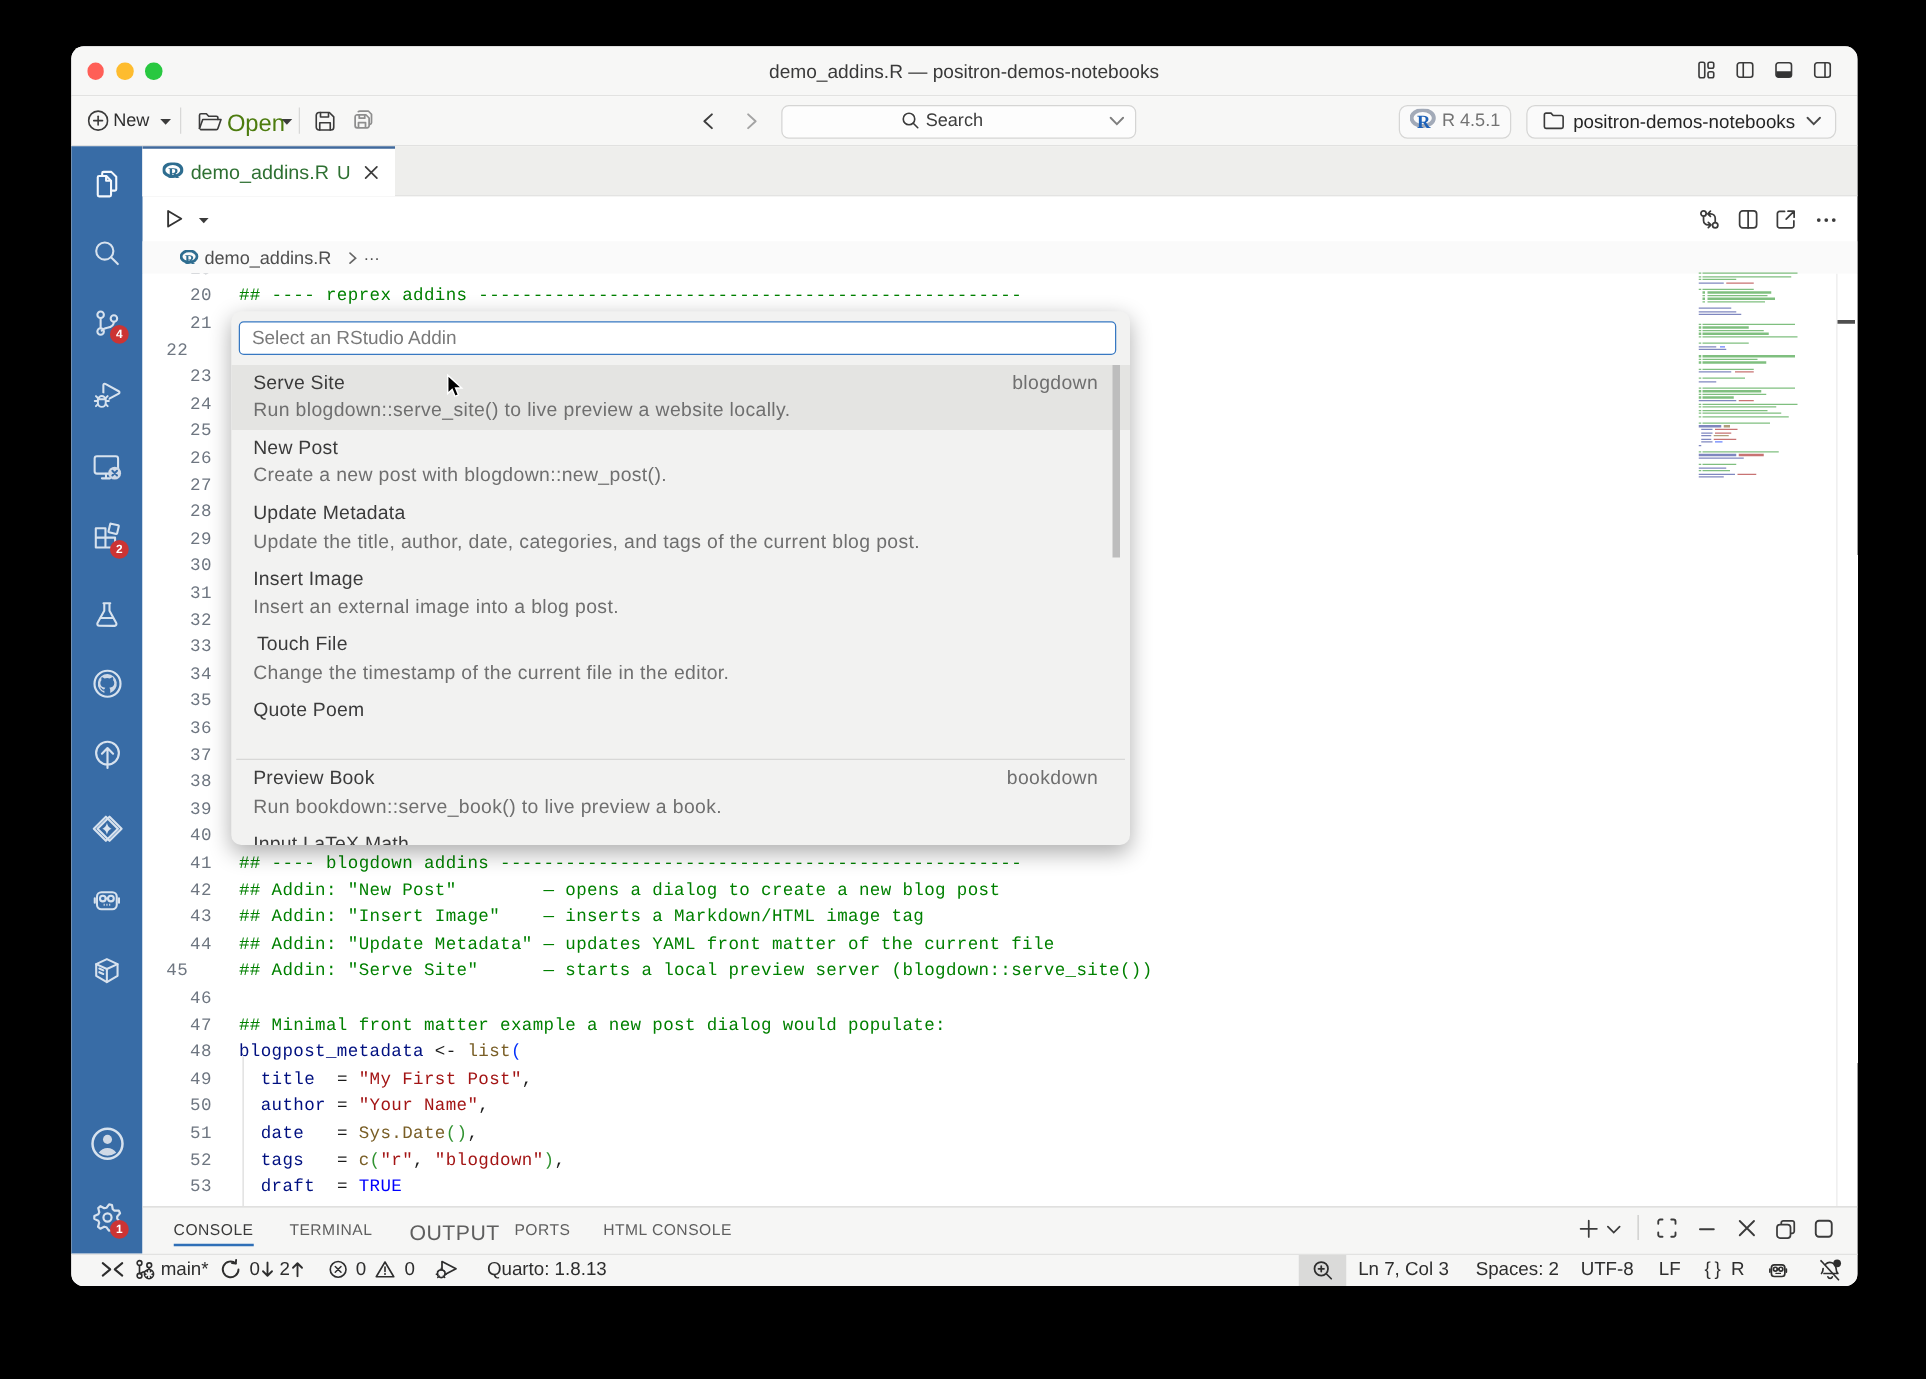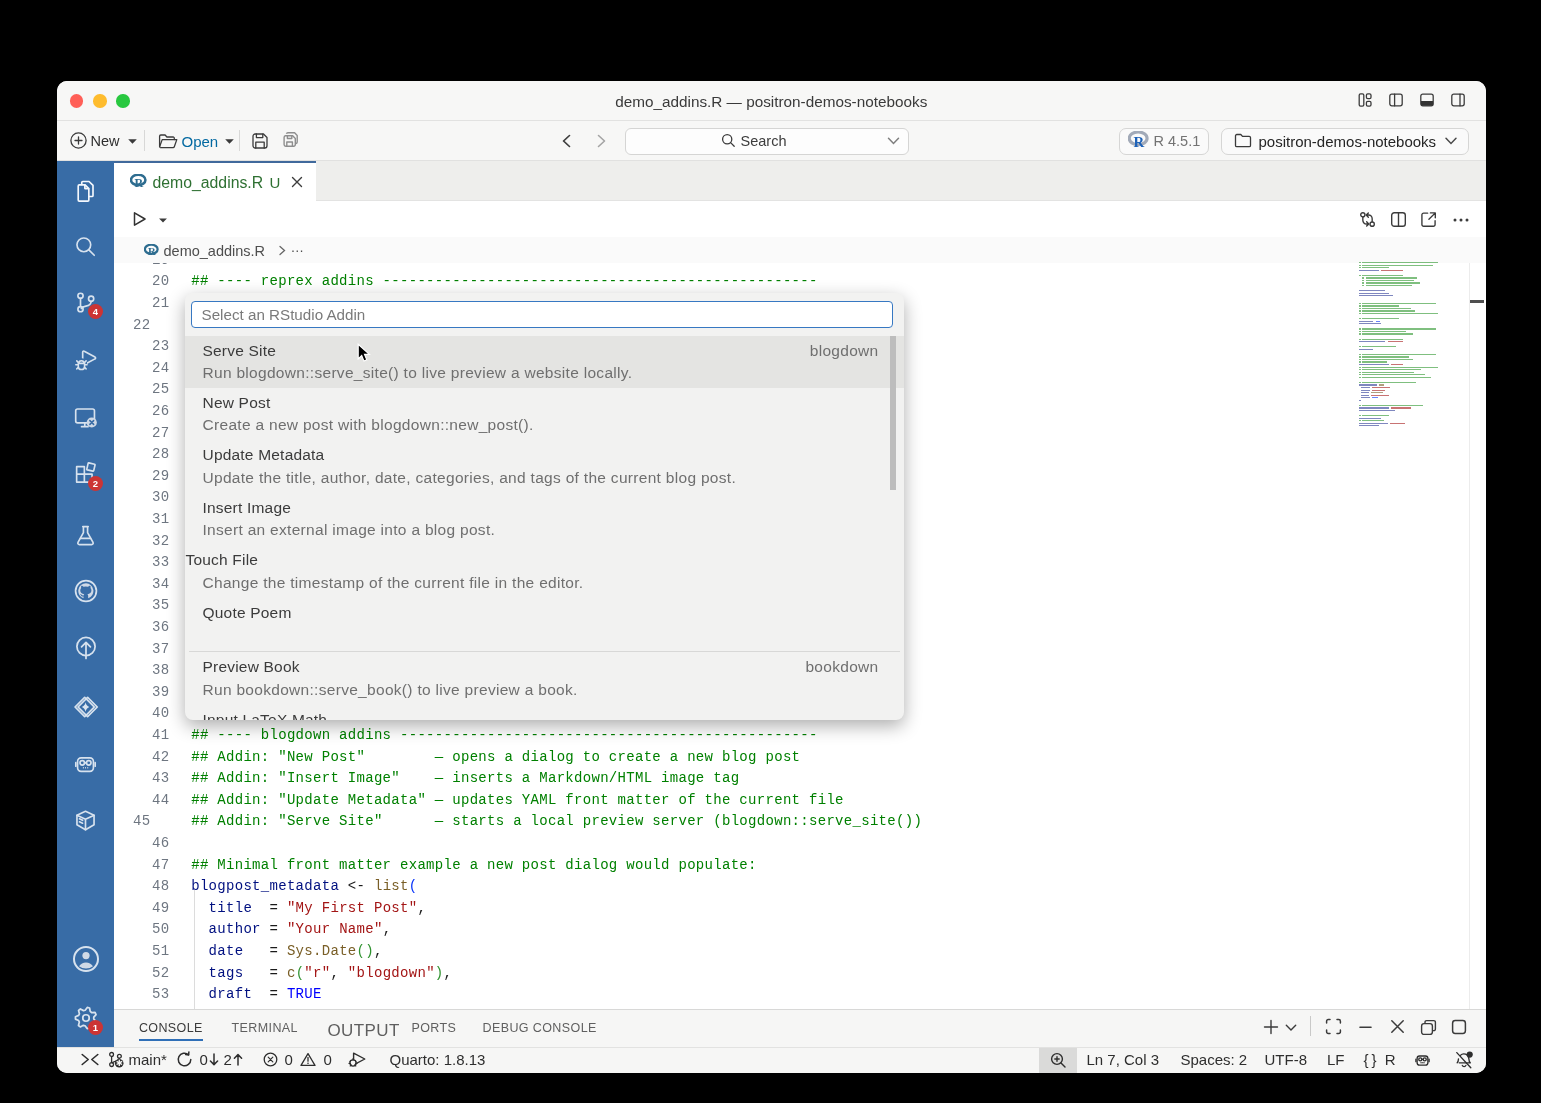--- a/index.html
+++ b/index.html
@@ -1,18 +1,18 @@
 <!DOCTYPE html>
 <html><head><meta charset="utf-8">
 <style>
 html,body{margin:0;padding:0;background:#000;}
 body{width:1541px;height:1103px;position:relative;overflow:hidden;
  font-family:"Liberation Sans",sans-serif;-webkit-font-smoothing:antialiased;}
 #win{position:absolute;will-change:transform;left:56.5px;top:37px;width:1428.5px;height:991.5px;
- background:#fff;border-radius:10px;overflow:hidden;margin-top:44px;}
+ background:#fff;border-radius:10px;overflow:hidden;}
 .abs{position:absolute;}
 svg{display:block}
 .ic{stroke:#3b3b3b;fill:none;stroke-width:1.3;stroke-linecap:round;stroke-linejoin:round;}
 .wic{stroke:#d7e2ee;fill:none;stroke-width:1.6;stroke-linecap:round;stroke-linejoin:round;}
 .wic2{stroke:#f4f8fd;fill:none;stroke-width:1.6;stroke-linecap:round;stroke-linejoin:round;}
 .mono{font-family:"Liberation Mono",monospace;font-size:14px;letter-spacing:0.3px;
  line-height:21.6px;white-space:pre;}
 .cmt{color:#008000}.vr{color:#001080}.fn{color:#795e26}.st{color:#a31515}
 .ct{color:#0000ff}.p1{color:#0431fa}.p2{color:#319331}.op{color:#1b1b1b}
 .badge{position:absolute;width:15px;height:15px;border-radius:50%;background:#cc3434;
@@ -53,21 +53,21 @@
     </svg>
 <div class="abs" style="left:33.5px;top:52.0px;font-size:14.5px;color:#2f2f2f">New</div>
 <svg class="abs" style="left:69.5px;top:57.0px" width="11" height="7" viewBox="0 0 11 7">
       <path d="M1.2 1.2 5.5 5.8 9.8 1.2z" fill="#3b3b3b" stroke="none"></path>
     </svg>
 <div class="abs" style="left:86.5px;top:49.0px;width:1px;height:21px;background:#d8d8d7"></div>
 <svg class="abs" style="left:100.5px;top:51.5px" width="20" height="17" viewBox="0 0 20 17">
       <path class="ic" stroke-width="1.4" d="M1.6 13.8V3.2a1.2 1.2 0 0 1 1.2-1.2h4.3l1.8 2h6.2a1.2 1.2 0 0 1 1.2 1.2v1.4"></path>
       <path class="ic" stroke-width="1.4" d="M1.6 13.8 4.2 6.6h14.6l-2.5 7.2a1.3 1.3 0 0 1-1.2.9H2.6"></path>
     </svg>
-<div class="abs" style="left:124.5px;top:52.0px;font-size:15px;color:#0369a1">Open</div>
+<div class="abs" style="left:124.5px;top:52.0px;font-size:19px;color:#4d7c0f">Open</div>
 <svg class="abs" style="left:166.5px;top:57.0px" width="11" height="7" viewBox="0 0 11 7">
       <path d="M1.2 1.2 5.5 5.8 9.8 1.2z" fill="#3b3b3b" stroke="none"></path>
     </svg>
 <div class="abs" style="left:181.5px;top:49.0px;width:1px;height:21px;background:#d8d8d7"></div>
 <svg class="abs" style="left:193.5px;top:50.5px" width="18" height="18" viewBox="0 0 18 18">
       <path class="ic" stroke-width="1.5" d="M2 4.2A2.2 2.2 0 0 1 4.2 2h8.3L16 5.5v8.3a2.2 2.2 0 0 1-2.2 2.2H4.2A2.2 2.2 0 0 1 2 13.8z"></path>
       <path class="ic" stroke-width="1.5" d="M5.4 2v3.6h6.4V2.2"></path>
       <path class="ic" stroke-width="1.5" d="M4.8 16v-5.8h8.4V16"></path>
     </svg>
 <svg class="abs" style="left:222.5px;top:50.0px" width="19" height="19" viewBox="0 0 19 19">
@@ -392,39 +392,39 @@
 <div class="abs" style="left:0;top:43.0px;width:719px;height:52.4px;background:#e4e4e2"></div>
 <div class="qlabel abs" style="left:18px;top:48.5px">Serve Site</div>
 <div class="qdesc abs" style="left:0;top:48.5px;width:694px;text-align:right">blogdown</div>
 <div class="qdesc abs" style="left:18px;top:71.0px">Run blogdown::serve_site() to live preview a website locally.</div>
 <div class="qlabel abs" style="left:18px;top:100.9px">New Post</div>
 <div class="qdesc abs" style="left:18px;top:123.4px">Create a new post with blogdown::new_post().</div>
 <div class="qlabel abs" style="left:18px;top:153.3px">Update Metadata</div>
 <div class="qdesc abs" style="left:18px;top:175.8px">Update the title, author, date, categories, and tags of the current blog post.</div>
 <div class="qlabel abs" style="left:18px;top:205.7px">Insert Image</div>
 <div class="qdesc abs" style="left:18px;top:228.2px">Insert an external image into a blog post.</div>
-<div class="qlabel abs" style="left:1px;top:258.1px">Touch File</div>
+<div class="qlabel abs" style="left:21px;top:258.1px">Touch File</div>
 <div class="qdesc abs" style="left:18px;top:280.6px">Change the timestamp of the current file in the editor.</div>
 <div class="qlabel abs" style="left:18px;top:310.5px">Quote Poem</div>
 <div class="qlabel abs" style="left:18px;top:365.1px">Preview Book</div>
 <div class="qdesc abs" style="left:18px;top:387.6px">Run bookdown::serve_book() to live preview a book.</div>
 <div class="qdesc abs" style="left:0;top:365.1px;width:694px;text-align:right">bookdown</div>
 <div class="qlabel abs" style="left:18px;top:417.5px">Input LaTeX Math</div>
 <div class="abs" style="left:4px;top:358.4px;width:711px;height:1px;background:#d8d8d7"></div>
 <div class="abs" style="left:705px;top:43.0px;width:6.5px;height:154px;background:#bdbdbd"></div>
 </div>
 <svg class="abs" style="left:300.3px;top:261.6px" width="14" height="21" viewBox="0 0 14 21">
       <path d="M1.2 1.2v14.6l3.5-3.3 2.3 5.6 2.8-1.2-2.3-5.5h4.9z" fill="#000" stroke="#fff" stroke-width="1.15"></path>
     </svg>
 <div class="abs" style="left:57px;top:927.5px;width:1371.5px;height:38px;background:#f6f6f5;border-top:1px solid #d8d8d7;box-sizing:content-box"></div>
 <div class="abs" style="left:81.9px;top:939.5px;font-size:12.5px;letter-spacing:0.4px;color:#3a3a3a">CONSOLE</div>
 <div class="abs" style="left:174.5px;top:939.5px;font-size:12.5px;letter-spacing:0.4px;color:#5f5f5f">TERMINAL</div>
 <div class="abs" style="left:270.5px;top:939.5px;font-size:17px;letter-spacing:0.4px;color:#5f5f5f">OUTPUT</div>
 <div class="abs" style="left:354.5px;top:939.5px;font-size:12.5px;letter-spacing:0.4px;color:#5f5f5f">PORTS</div>
-<div class="abs" style="left:425.5px;top:939.5px;font-size:12.5px;letter-spacing:0.4px;color:#5f5f5f">DEBUG CONSOLE</div>
+<div class="abs" style="left:425.5px;top:939.5px;font-size:12.5px;letter-spacing:0.4px;color:#5f5f5f">HTML CONSOLE</div>
 <div class="abs" style="left:81.5px;top:957.5px;width:64px;height:2px;background:#2f6fb7"></div>
 <svg class="abs" style="left:1205.5px;top:937.5px" width="16" height="16" viewBox="0 0 16 16">
       <path d="M8 1.5v13M1.5 8h13" stroke="#3b3b3b" stroke-width="1.4" fill="none" stroke-linecap="round"></path>
     </svg>
 <svg class="abs" style="left:1227.5px;top:942.5px" width="12" height="8" viewBox="0 0 12 8">
       <path d="M1.3 1.3 6 6l4.7-4.7" fill="none" stroke="#3b3b3b" stroke-width="1.4" stroke-linecap="round"></path>
     </svg>
 <div class="abs" style="left:1252.5px;top:935.0px;width:1px;height:20px;background:#c9c9c8"></div>
 <svg class="abs" style="left:1267.5px;top:937.0px" width="17" height="17" viewBox="0 0 17 17">
       <g stroke="#3b3b3b" stroke-width="1.5" fill="none" stroke-linecap="round">

